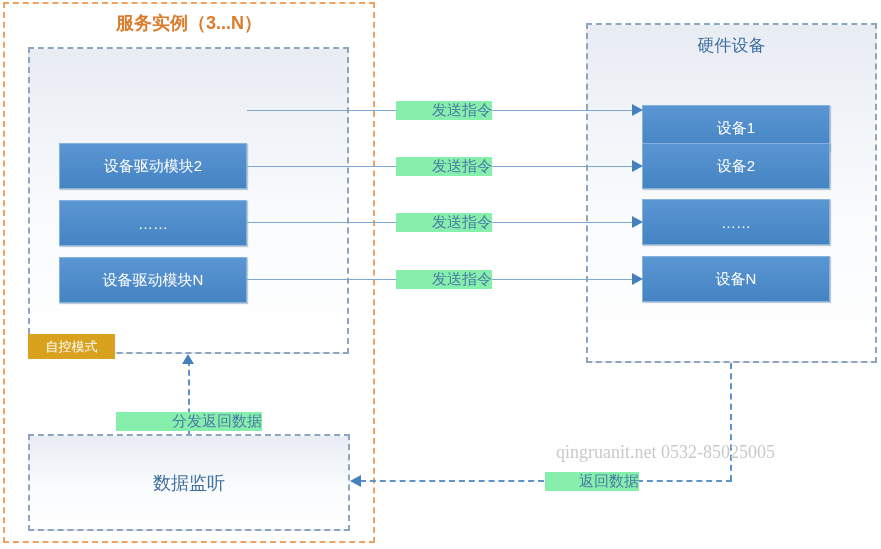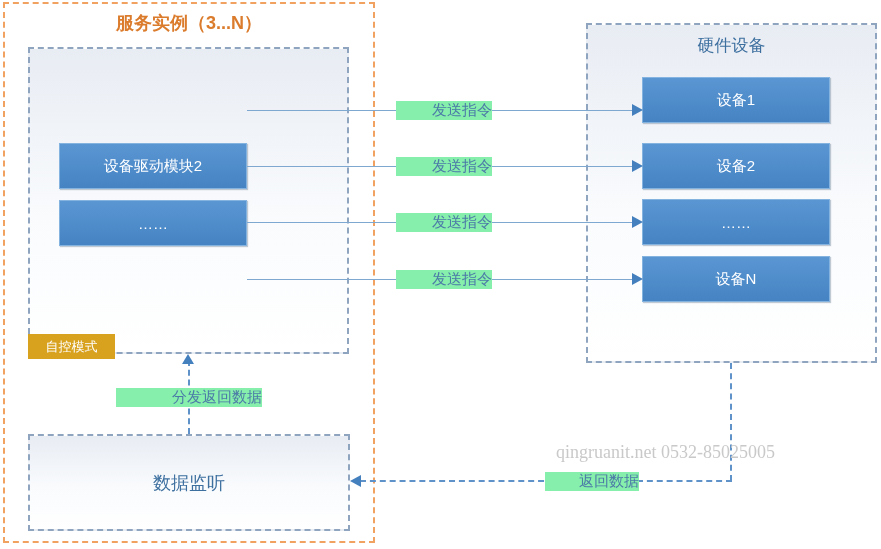--- a/index.html
+++ b/index.html
@@ -35,21 +35,21 @@
     width:188px;height:46px;
     background:linear-gradient(180deg,#5A96D2 0%,#4583C3 100%);
     border:1px solid var(--box-border,#85B3DF);
     color:#ffffff;font-size:15px;
     display:flex;align-items:center;justify-content:center;
     box-shadow:1px 1px 1px rgba(120,140,160,0.45);
   }
   .mod{left:59px;}
   .dev{left:642px;}
   .m1{top:87px;}  .m2{top:143px;} .m3{top:200px;} .m4{top:257px;}
-  .d1{top:77px;}  .d2{top:143px;} .d3{top:199px;} .d4{top:256px;}
+  .d1{top:105px;}  .d2{top:143px;} .d3{top:199px;} .d4{top:256px;}
 
   .auto-badge{
     left:28px;top:334px;width:87px;height:25px;z-index:4;
     background:var(--auto-mode-bg,#D8A21F);color:#fff;font-size:13px;
     display:flex;align-items:center;justify-content:center;
   }
 
   .listener{
     left:28px;top:434px;width:322px;height:97px;
     display:flex;align-items:center;justify-content:center;
@@ -74,21 +74,21 @@
 
   
   .dash-v{width:0;border-left:2px dashed var(--connector,#5E92C9);z-index:1;}
   .dash-h{height:0;border-top:2px dashed var(--connector,#5E92C9);z-index:1;}
   .dispatch-line{left:188px;top:360px;height:74px;}
   .dispatch-head{
     left:182px;top:354px;width:0;height:0;z-index:2;
     border-bottom:10px solid var(--arrowhead,#4580BE);
     border-left:6px solid transparent;border-right:6px solid transparent;
   }
-  .dispatch-label{left:116px;top:388px;width:146px;}
+  .dispatch-label{left:116px;top:412px;width:146px;}
   .return-v{left:730px;top:363px;height:118px;}
   .return-h{left:360px;top:480px;width:372px;}
   .return-head{
     left:350px;top:475px;width:0;height:0;z-index:2;
     border-right:11px solid var(--arrowhead,#4580BE);
     border-top:6px solid transparent;border-bottom:6px solid transparent;
   }
   .return-label{left:545px;top:472px;width:94px;}
 
   .watermark{
@@ -101,20 +101,21 @@
 <body>
 
 <div class="canvas">
 
   <div class="outer-service"></div>
   <div class="service-title">服务实例（3...N）</div>
 
   <div class="panel inner-left"></div>
   <div class="node mod m2">设备驱动模块2</div>
   <div class="node mod m3">……</div>
+  <div class="node mod m4">设备驱动模块N</div>
   <div class="auto-badge">自控模式</div>
 
   <div class="panel inner-right"></div>
   <div class="hw-title">硬件设备</div>
   <div class="node dev d1">设备1</div>
   <div class="node dev d2">设备2</div>
   <div class="node dev d3">……</div>
   <div class="node dev d4">设备N</div>
 
   <div class="s-line y1"></div>

